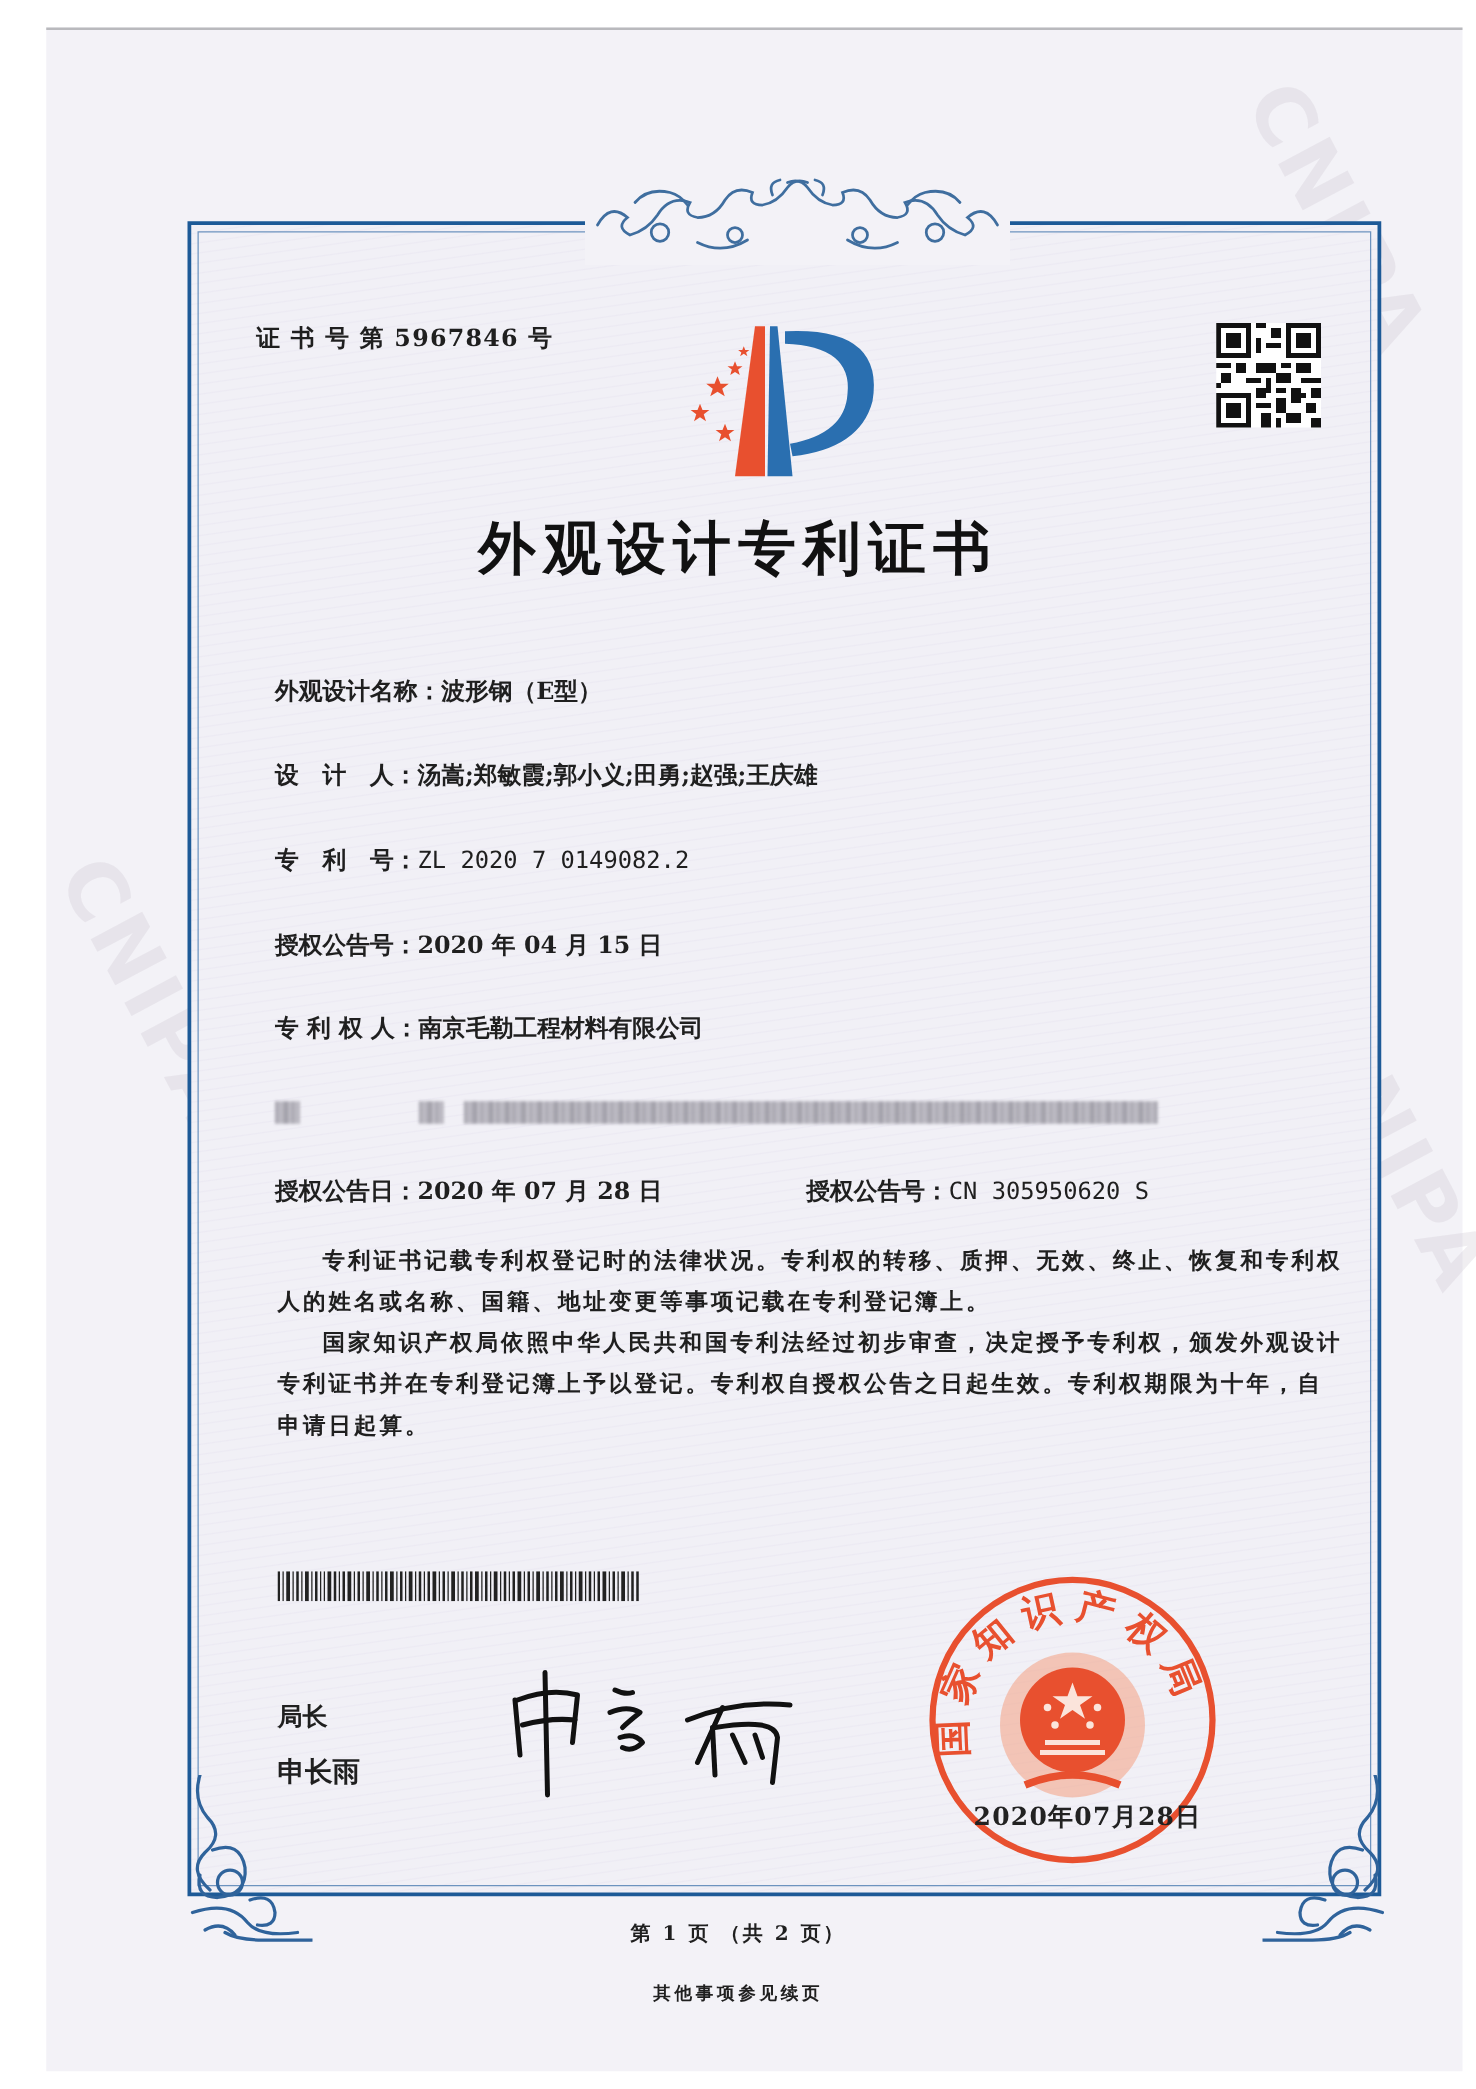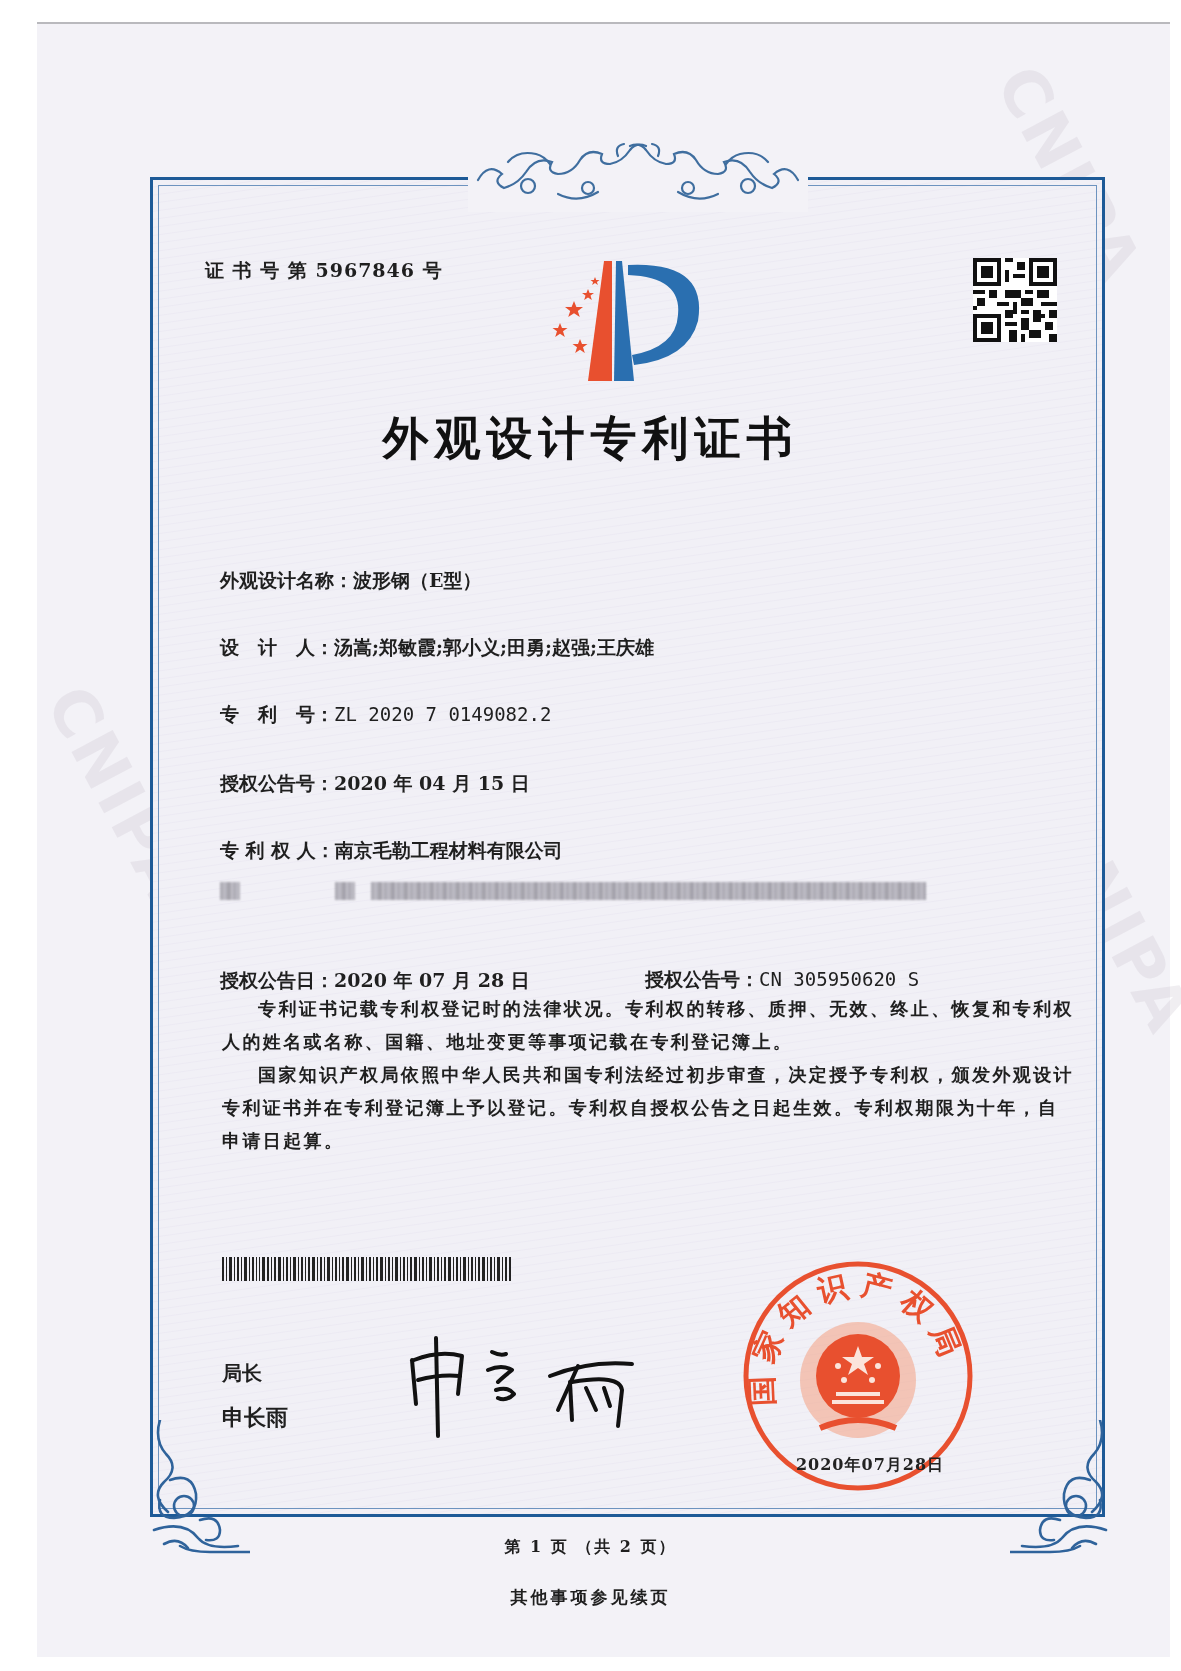--- a/index.html
+++ b/index.html
@@ -36,46 +36,46 @@
   .logo { position: absolute; left: 548px; top: 255px; width: 175px; height: 130px; }
   .qr { position: absolute; left: 973px; top: 258px; width: 84px; height: 84px; }
 
   .title {
     position: absolute; left: 0; width: 1181px; top: 408px; text-align: center;
     font-family: "DejaVu Sans", sans-serif; font-size: 46px; font-weight: bold; letter-spacing: 6px; color: #111;
   }
 
   .field { position: absolute; left: 220px; font-size: 19px; font-weight: bold; white-space: nowrap; }
   .field .lbl { display: inline-block; }
-  .field .val { display: inline-block; font-weight: bold; margin-top: 28px; }
+  .field .val { display: inline-block; font-weight: bold; }
   .redacted {
     display: inline-block; height: 18px; vertical-align: middle;
     background: repeating-linear-gradient(90deg, #9a98a2 0px, #b8b6bf 5px, #8e8c96 9px, #c9c7cf 13px);
     filter: blur(1.2px); opacity: 0.85;
   }
 
   .para {
     position: absolute; left: 222px; width: 855px; font-size: 18px; font-weight: bold;
     line-height: 33px; letter-spacing: 2.4px; font-family: "DejaVu Serif", serif;
   }
   .para p { text-indent: 2em; }
 
   .barcode { position: absolute; left: 222px; top: 1257px; width: 290px; height: 24px; }
   .director-title { position: absolute; left: 222px; top: 1360px; font-family: "DejaVu Sans", sans-serif; font-size: 20px; font-weight: bold; }
   .director-name { position: absolute; left: 222px; top: 1403px; font-family: "DejaVu Sans", sans-serif; font-size: 22px; font-weight: bold; }
   .signature { position: absolute; left: 400px; top: 1330px; width: 250px; height: 110px; }
 
   .seal { position: absolute; left: 740px; top: 1258px; width: 236px; height: 236px; }
   .seal-date {
     position: absolute; left: 770px; top: 1440px; width: 200px; text-align: center;
-    font-size: 16px; font-weight: bold; color: #222; letter-spacing: 1px; margin-top: 15px;
+    font-size: 20px; font-weight: bold; color: #222; letter-spacing: 1px;
   }
 
   .page-no { position: absolute; left: 0; width: 1181px; top: 1522px; text-align: center; font-size: 16px; font-weight: bold; letter-spacing: 2px; margin-top: 15px; }
-  .footer-note { position: absolute; left: 0; width: 1181px; top: 1586px; text-align: center; font-size: 17px; font-weight: bold; letter-spacing: 3px; }
+  .footer-note { position: absolute; left: 0; width: 1181px; top: 1586px; text-align: center; font-size: 14px; font-weight: bold; letter-spacing: 3px; }
 </style>
 </head>
 <body>
 
 <div class="page">
   <div class="watermark" style="left:1010px; top:30px;">CNIPA</div>
   <div class="watermark" style="left:360px; top:270px;">CNIPA</div>
   <div class="watermark" style="left:760px; top:470px;">CNIPA</div>
   <div class="watermark" style="left:60px; top:650px;">CNIPA</div>
   <div class="watermark" style="left:410px; top:940px;">CNIPA</div>

